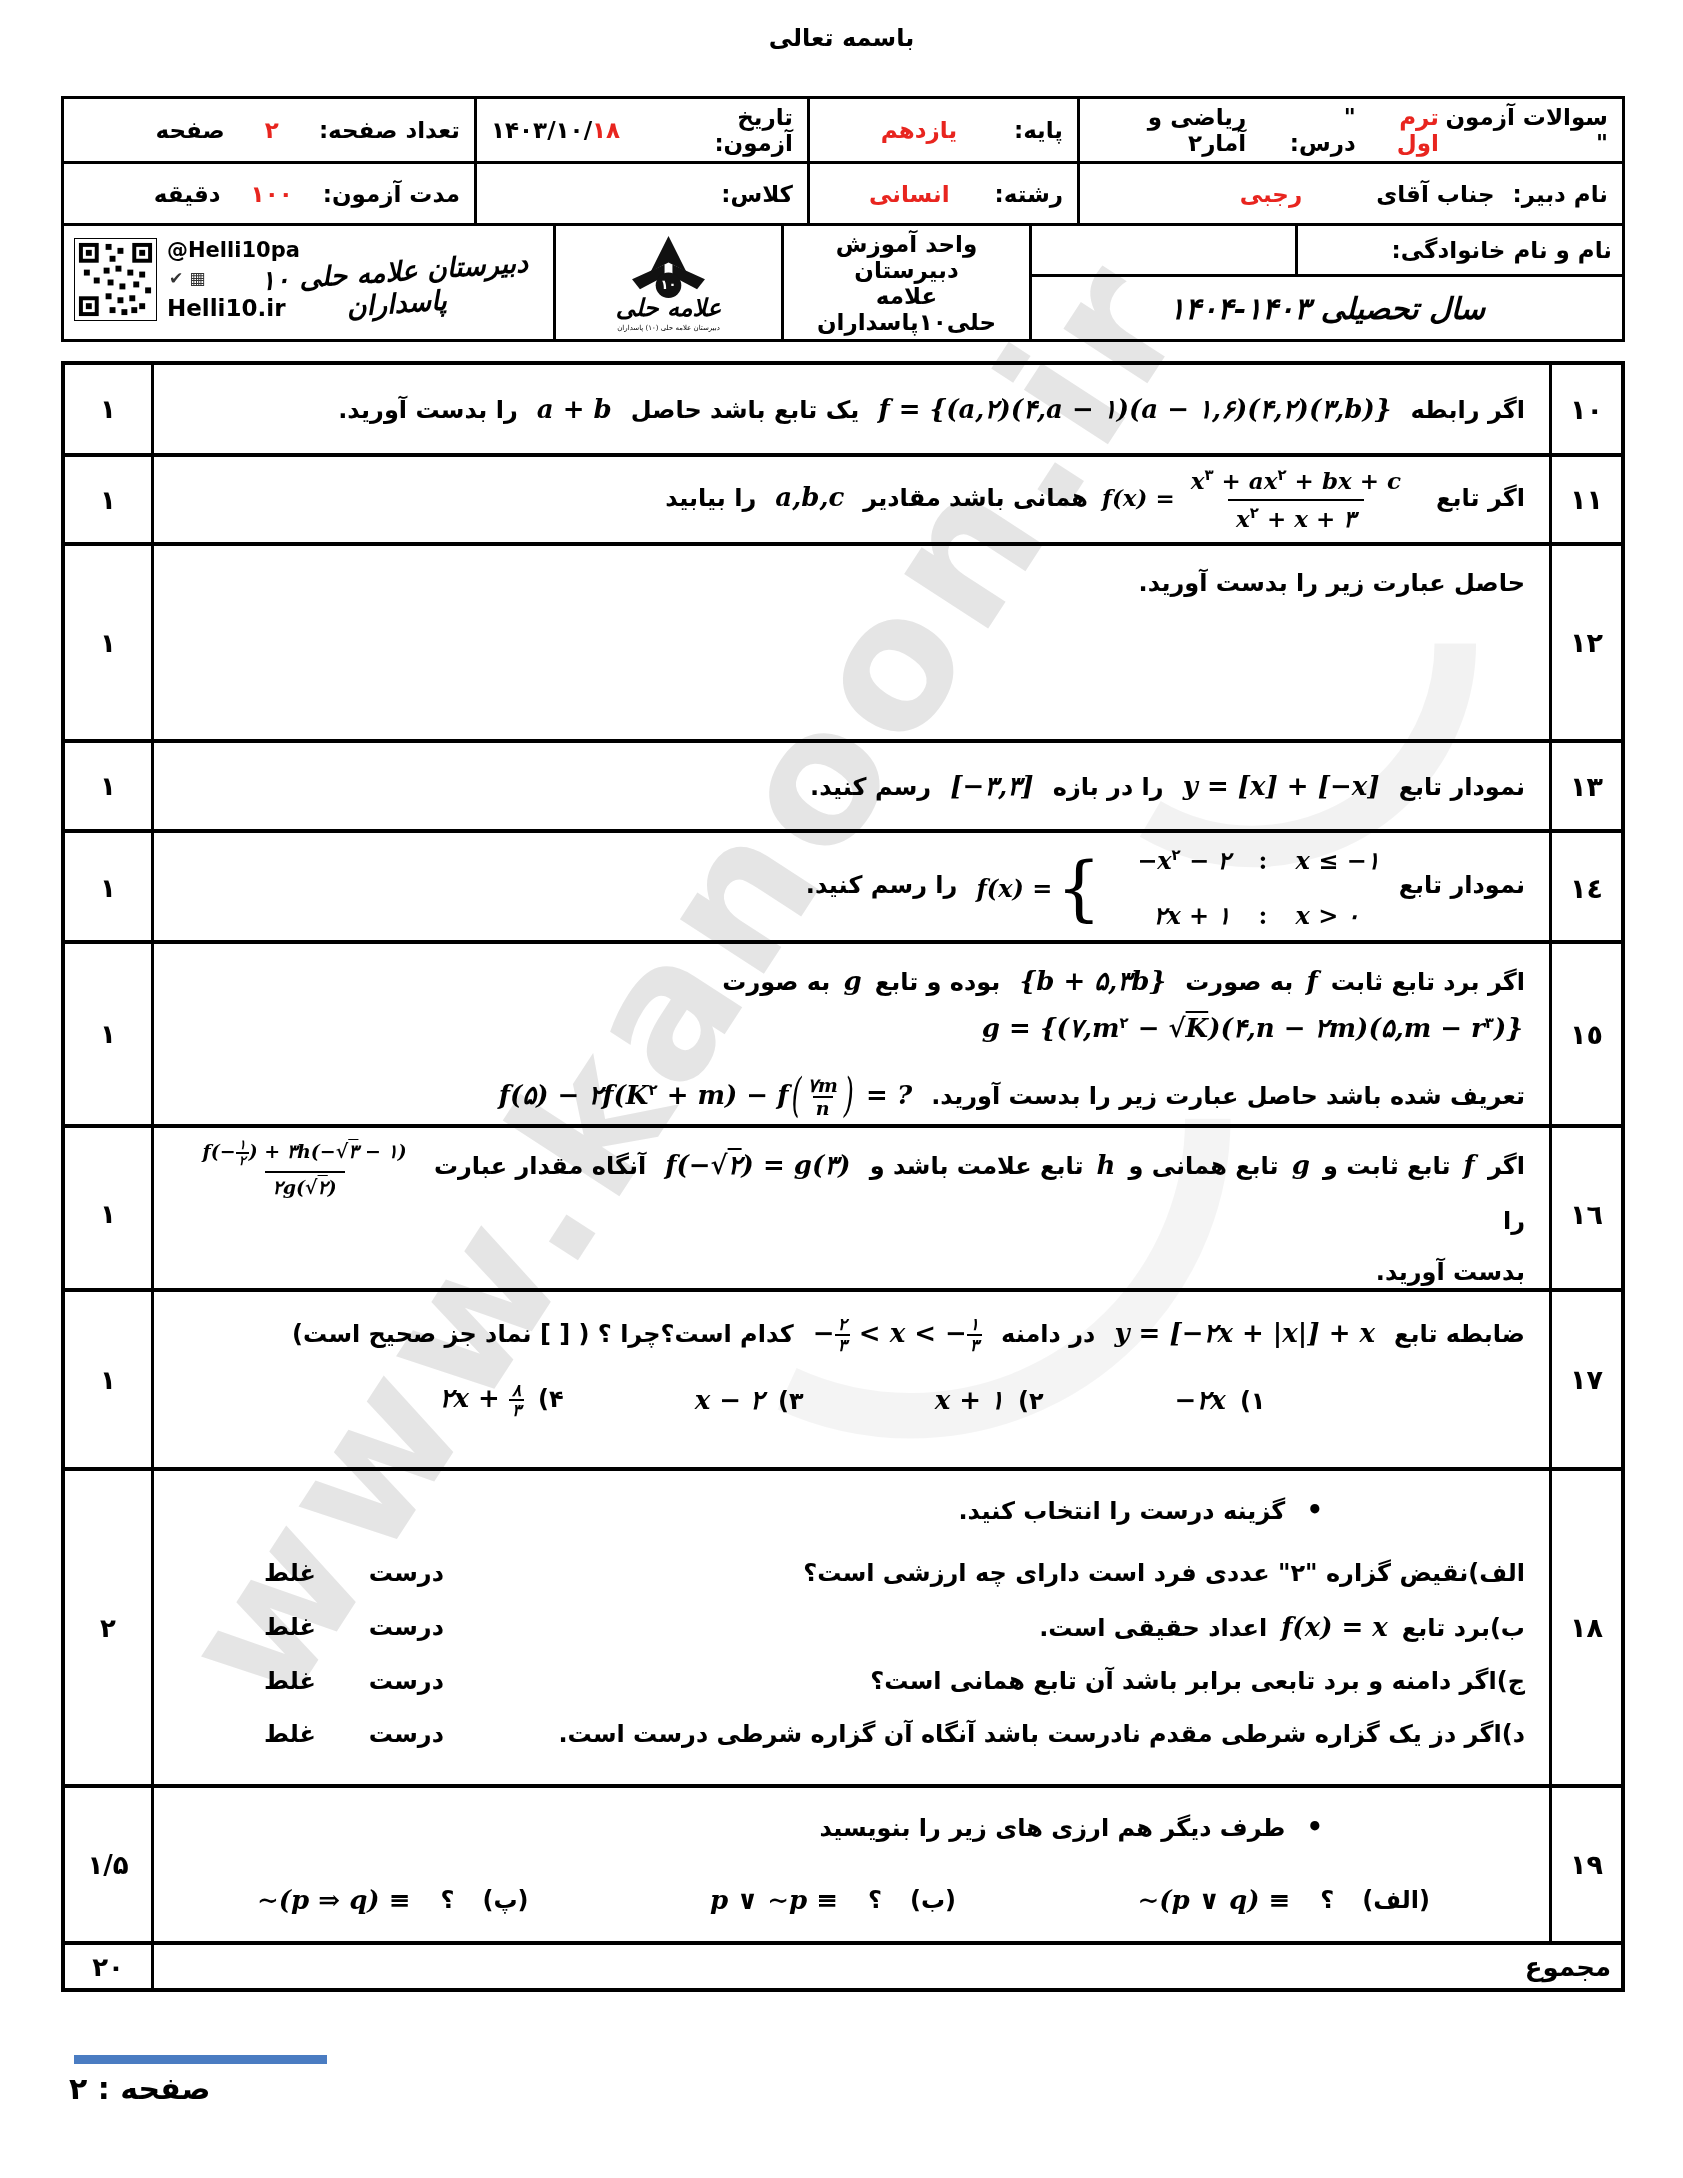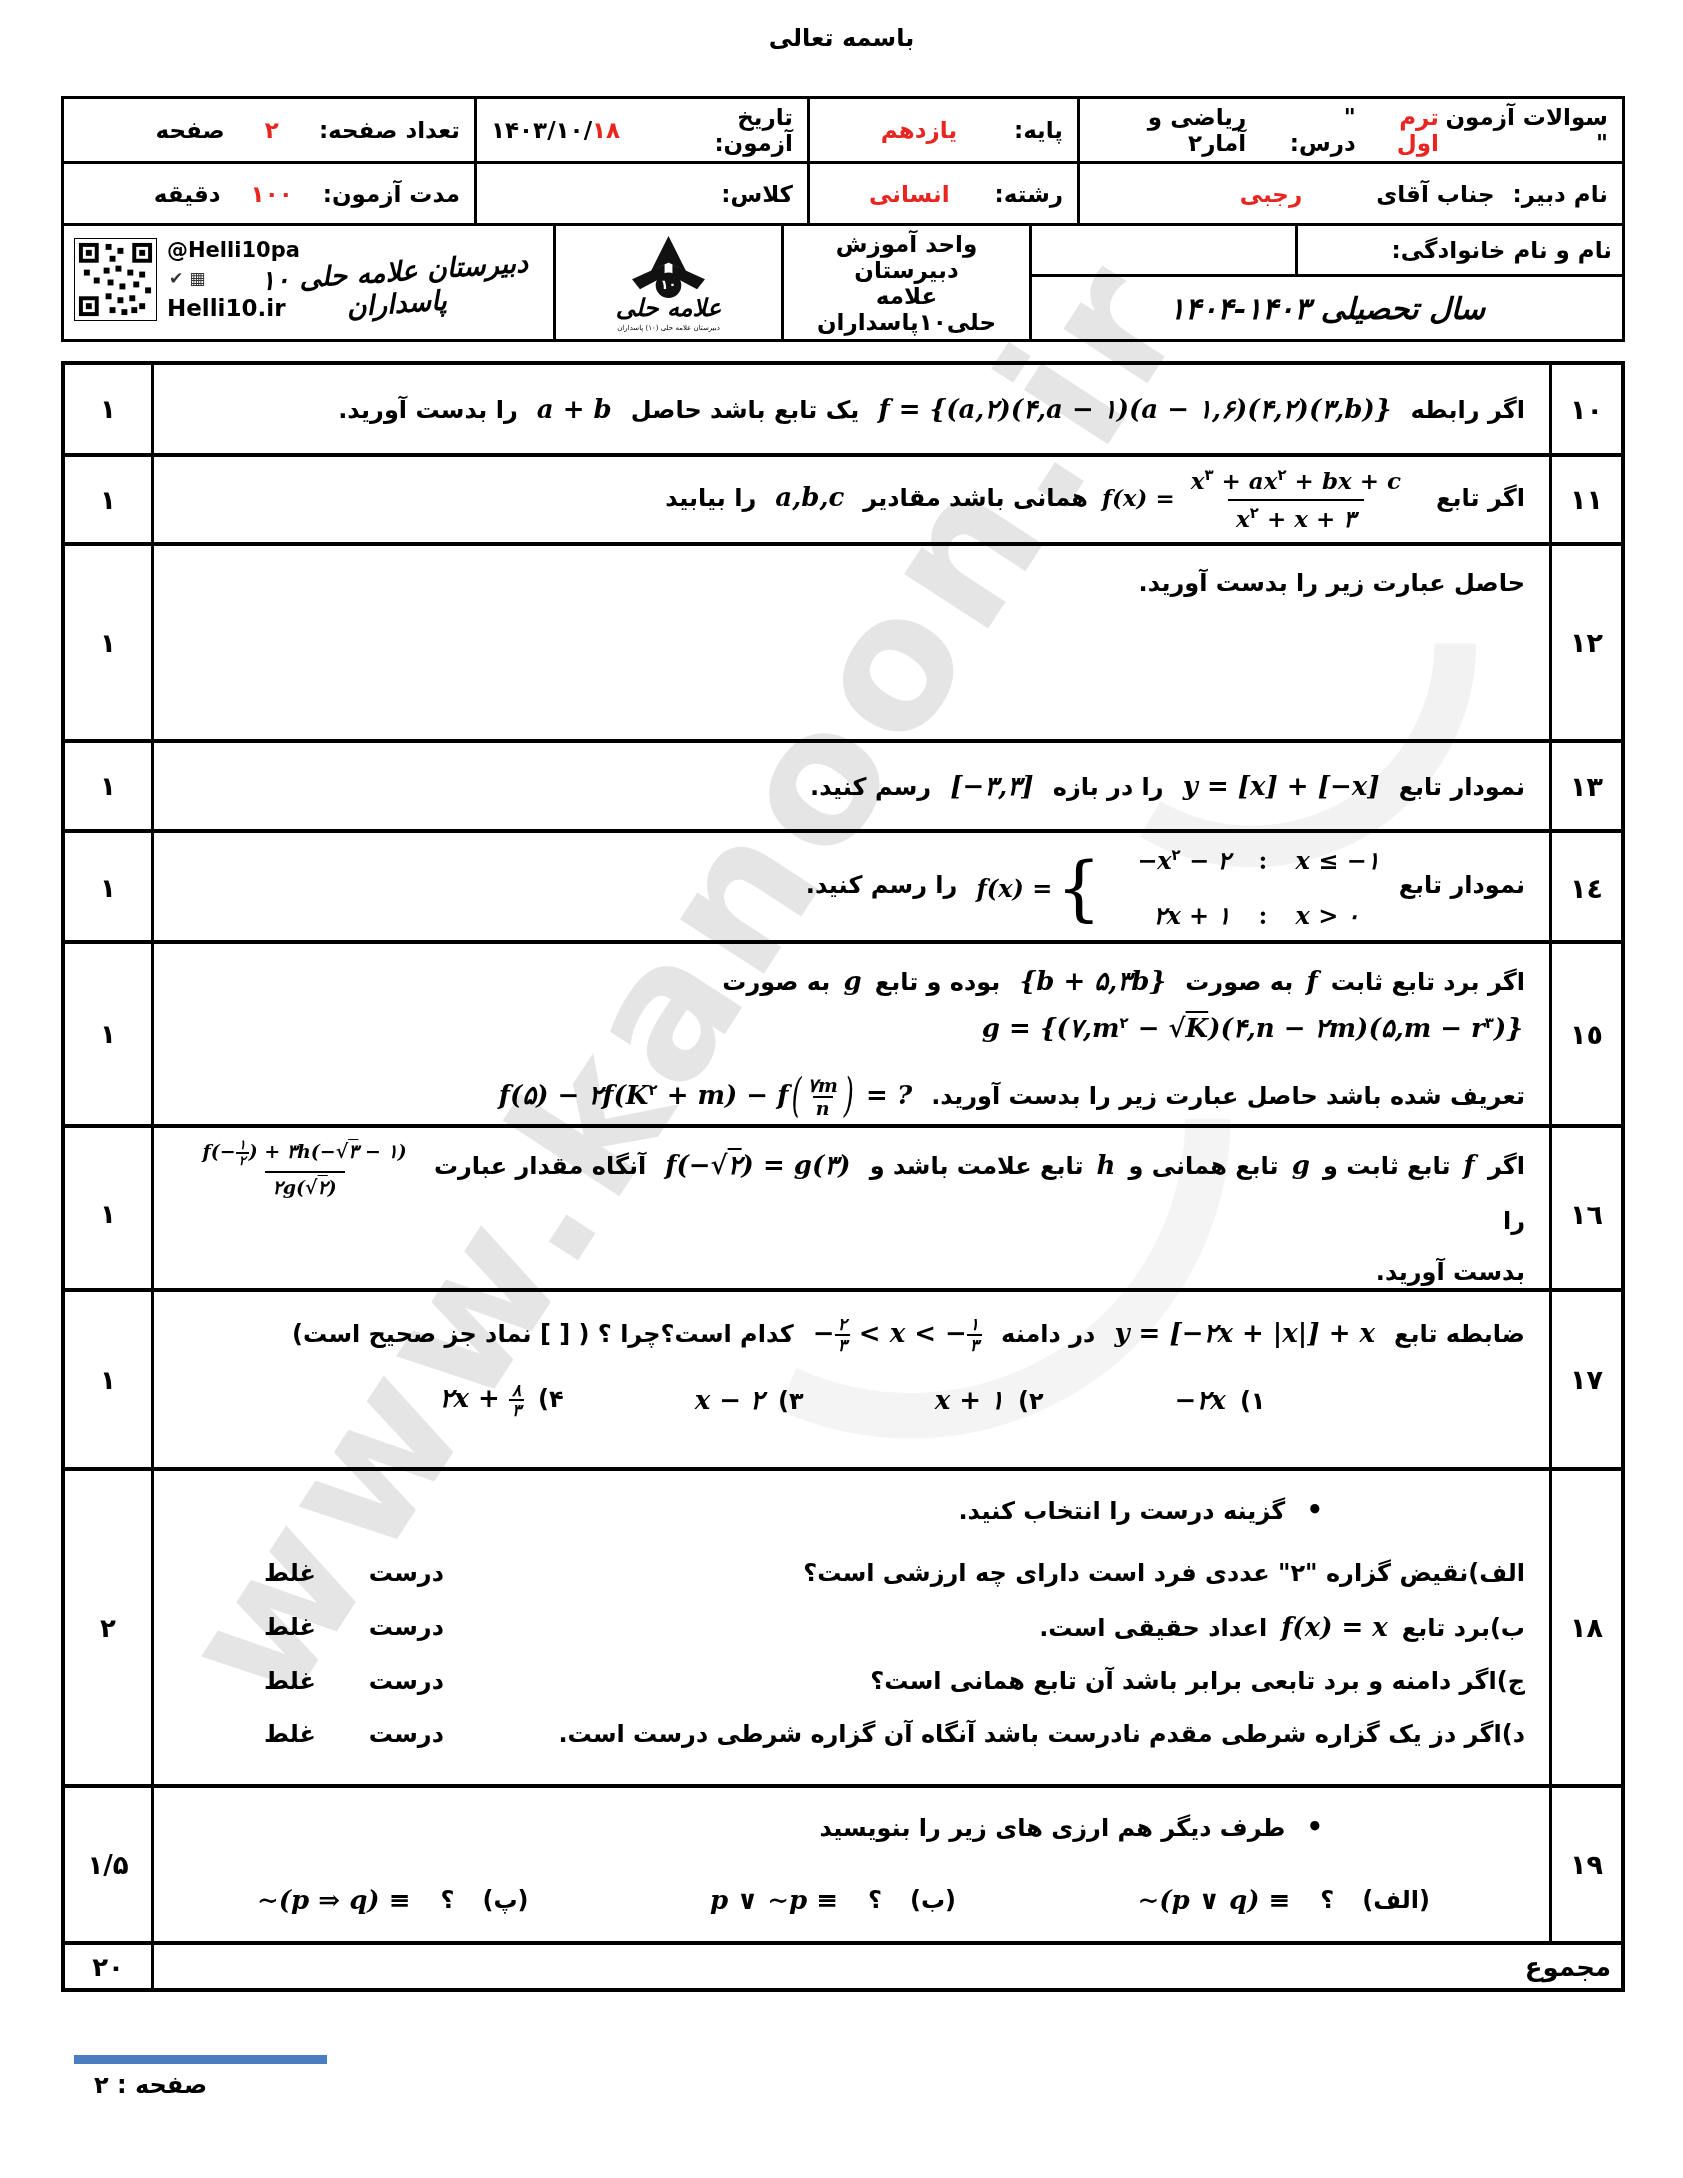--- a/index.html
+++ b/index.html
@@ -85,21 +85,21 @@
   .q18yes { min-width:77px; font-size:24px; font-weight:bold; }
   .q18no { min-width:59px; margin-right:51px; font-size:24px; font-weight:bold; }
   .q19row { display:flex; direction:rtl; justify-content:space-between; align-items:center;
             margin-top:34px; padding-right:95px; padding-left:77px; }
   .q19i { display:inline-flex; direction:rtl; align-items:center; gap:16px; }
   .trow { grid-template-columns:1fr 89px; }
   .total-label { display:flex; align-items:center; font-size:26px; font-weight:bold; padding:0 10px; direction:rtl; justify-content:flex-start; }
   .total-label span { direction:rtl; }
 
   .footline { position:absolute; left:74px; top:2055px; width:253px; height:9px; background:#4a7cc2; }
-  .foottext { position:absolute; left:94px; top:2071px; font-size:24px; font-weight:bold; direction:rtl;text-align:right; }
+  .foottext { position:absolute; left:69px; top:2071px; font-size:30px; font-weight:bold; direction:rtl;text-align:right; }
 </style>
 </head>
 <body>
 
 <div class="page">
 
   <div class="wm-layer">
     <svg width="1683" height="2178" viewBox="0 0 1700 2200">
       <circle cx="1265" cy="650" r="205" fill="none" stroke="rgba(0,0,0,0.05)" stroke-width="42" stroke-dasharray="430 900"></circle>
       <circle cx="920" cy="1130" r="300" fill="none" stroke="rgba(0,0,0,0.045)" stroke-width="46" stroke-dasharray="600 1300"></circle>

